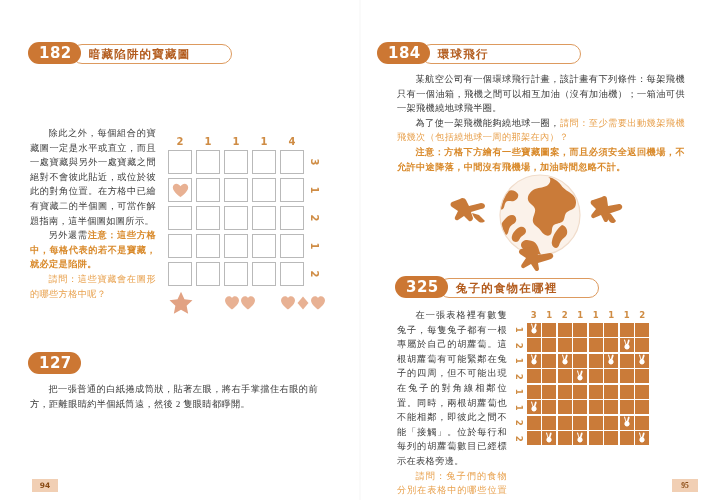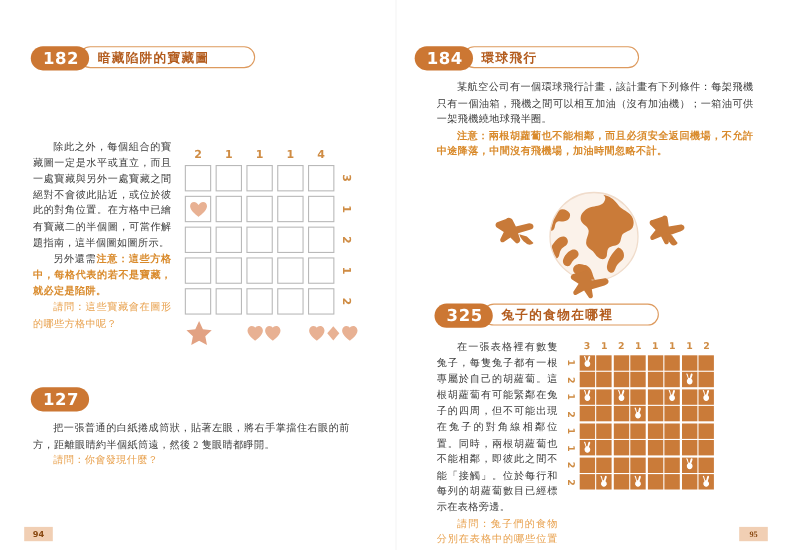--- a/index.html
+++ b/index.html
@@ -28,21 +28,21 @@
     background: linear-gradient(to right, rgba(0,0,0,0.00), rgba(0,0,0,0.045), rgba(0,0,0,0.00));
     z-index: 30;
     pointer-events: none;
   }
 
   
   .sec-head {
     position: relative;
     height: 22px;
     display: flex;
-    align-items: flex-start;
+    align-items: flex-end;
   }
   .sec-num {
     position: relative;
     z-index: 3;
     background: #cc7733;
     color: #ffffff;
     font-family: "DejaVu Sans", sans-serif;
     font-weight: bold;
     font-size: 15px;
     line-height: 22px;
@@ -222,21 +222,21 @@
   
   .pagenum {
     position: absolute;
     bottom: 8px;
     width: 26px; height: 13px;
     background: #f1cfb4;
     display: flex; align-items: center; justify-content: center;
     font-family: "DejaVu Sans", sans-serif;
     font-size: 7.5px; font-weight: bold; color: #8a4a13;
   }
-  .pagenum-l { left: 22px; }
+  .pagenum-l { left: 32px; }
   .pagenum-r { right: 22px; font-family: Liberation Serif, serif; }
 </style>
 </head>
 <body>
 
 <div class="spread">
 
   <div class="page page-left">
 
     <div class="sec-head sec182">
@@ -374,41 +374,41 @@
         </svg>
       </span>
     </div>
 
     <div class="sec-head sec183">
       <span class="sec-num">127</span>
     </div>
 
     <div class="p183">
       <p class="body-p">把一張普通的白紙捲成筒狀，貼著左眼，將右手掌擋住右眼的前方，距離眼睛約半個紙筒遠，然後 2 隻眼睛都睜開。</p>
-      <p class="body-p q-text">請問：你會發現什麼？</p>
     </div>
 
     <div class="pagenum pagenum-l">94</div>
   </div>
 
   <div class="gutter"></div>
 
   <div class="page page-right">
 
     <div class="sec-head sec184">
       <span class="sec-num">184</span>
       <span class="sec-title-wrap">
         <span class="sec-dot"></span>
         <span class="sec-title">環球飛行</span>
       </span>
     </div>
 
     <div class="p184">
       <p class="body-p">某航空公司有一個環球飛行計畫，該計畫有下列條件：每架飛機只有一個油箱，飛機之間可以相互加油（沒有加油機）；一箱油可供一架飛機繞地球飛半圈。</p>
-      <p class="body-p note-text">注意：兩根胡蘿蔔也不能相鄰，而且必須安全返回機場，不允許中途降落，中間沒有飛機場，加油時間忽略不計。</p>
+      <p class="body-p"><span>為了使一架飛機能夠繞地球一圈，</span><span class="q-text">請問：至少需要出動幾架飛機飛幾次（包括繞地球一周的那架在內）？</span></p>
+      <p class="body-p note-text">注意：方格下方繪有一些寶藏圖案，而且必須安全返回機場，不允許中途降落，中間沒有飛機場，加油時間忽略不計。</p>
     </div>
 
     <div class="globe-wrap">
       <svg width="240" height="110" viewBox="0 0 240 110" aria-hidden="true">
         <defs>
           <clipPath id="globeClip">
               <circle cx="120" cy="50" r="40"></circle>
             </clipPath>
         </defs>
         <circle cx="120" cy="50" r="40" fill="#fbf2ea"></circle>

